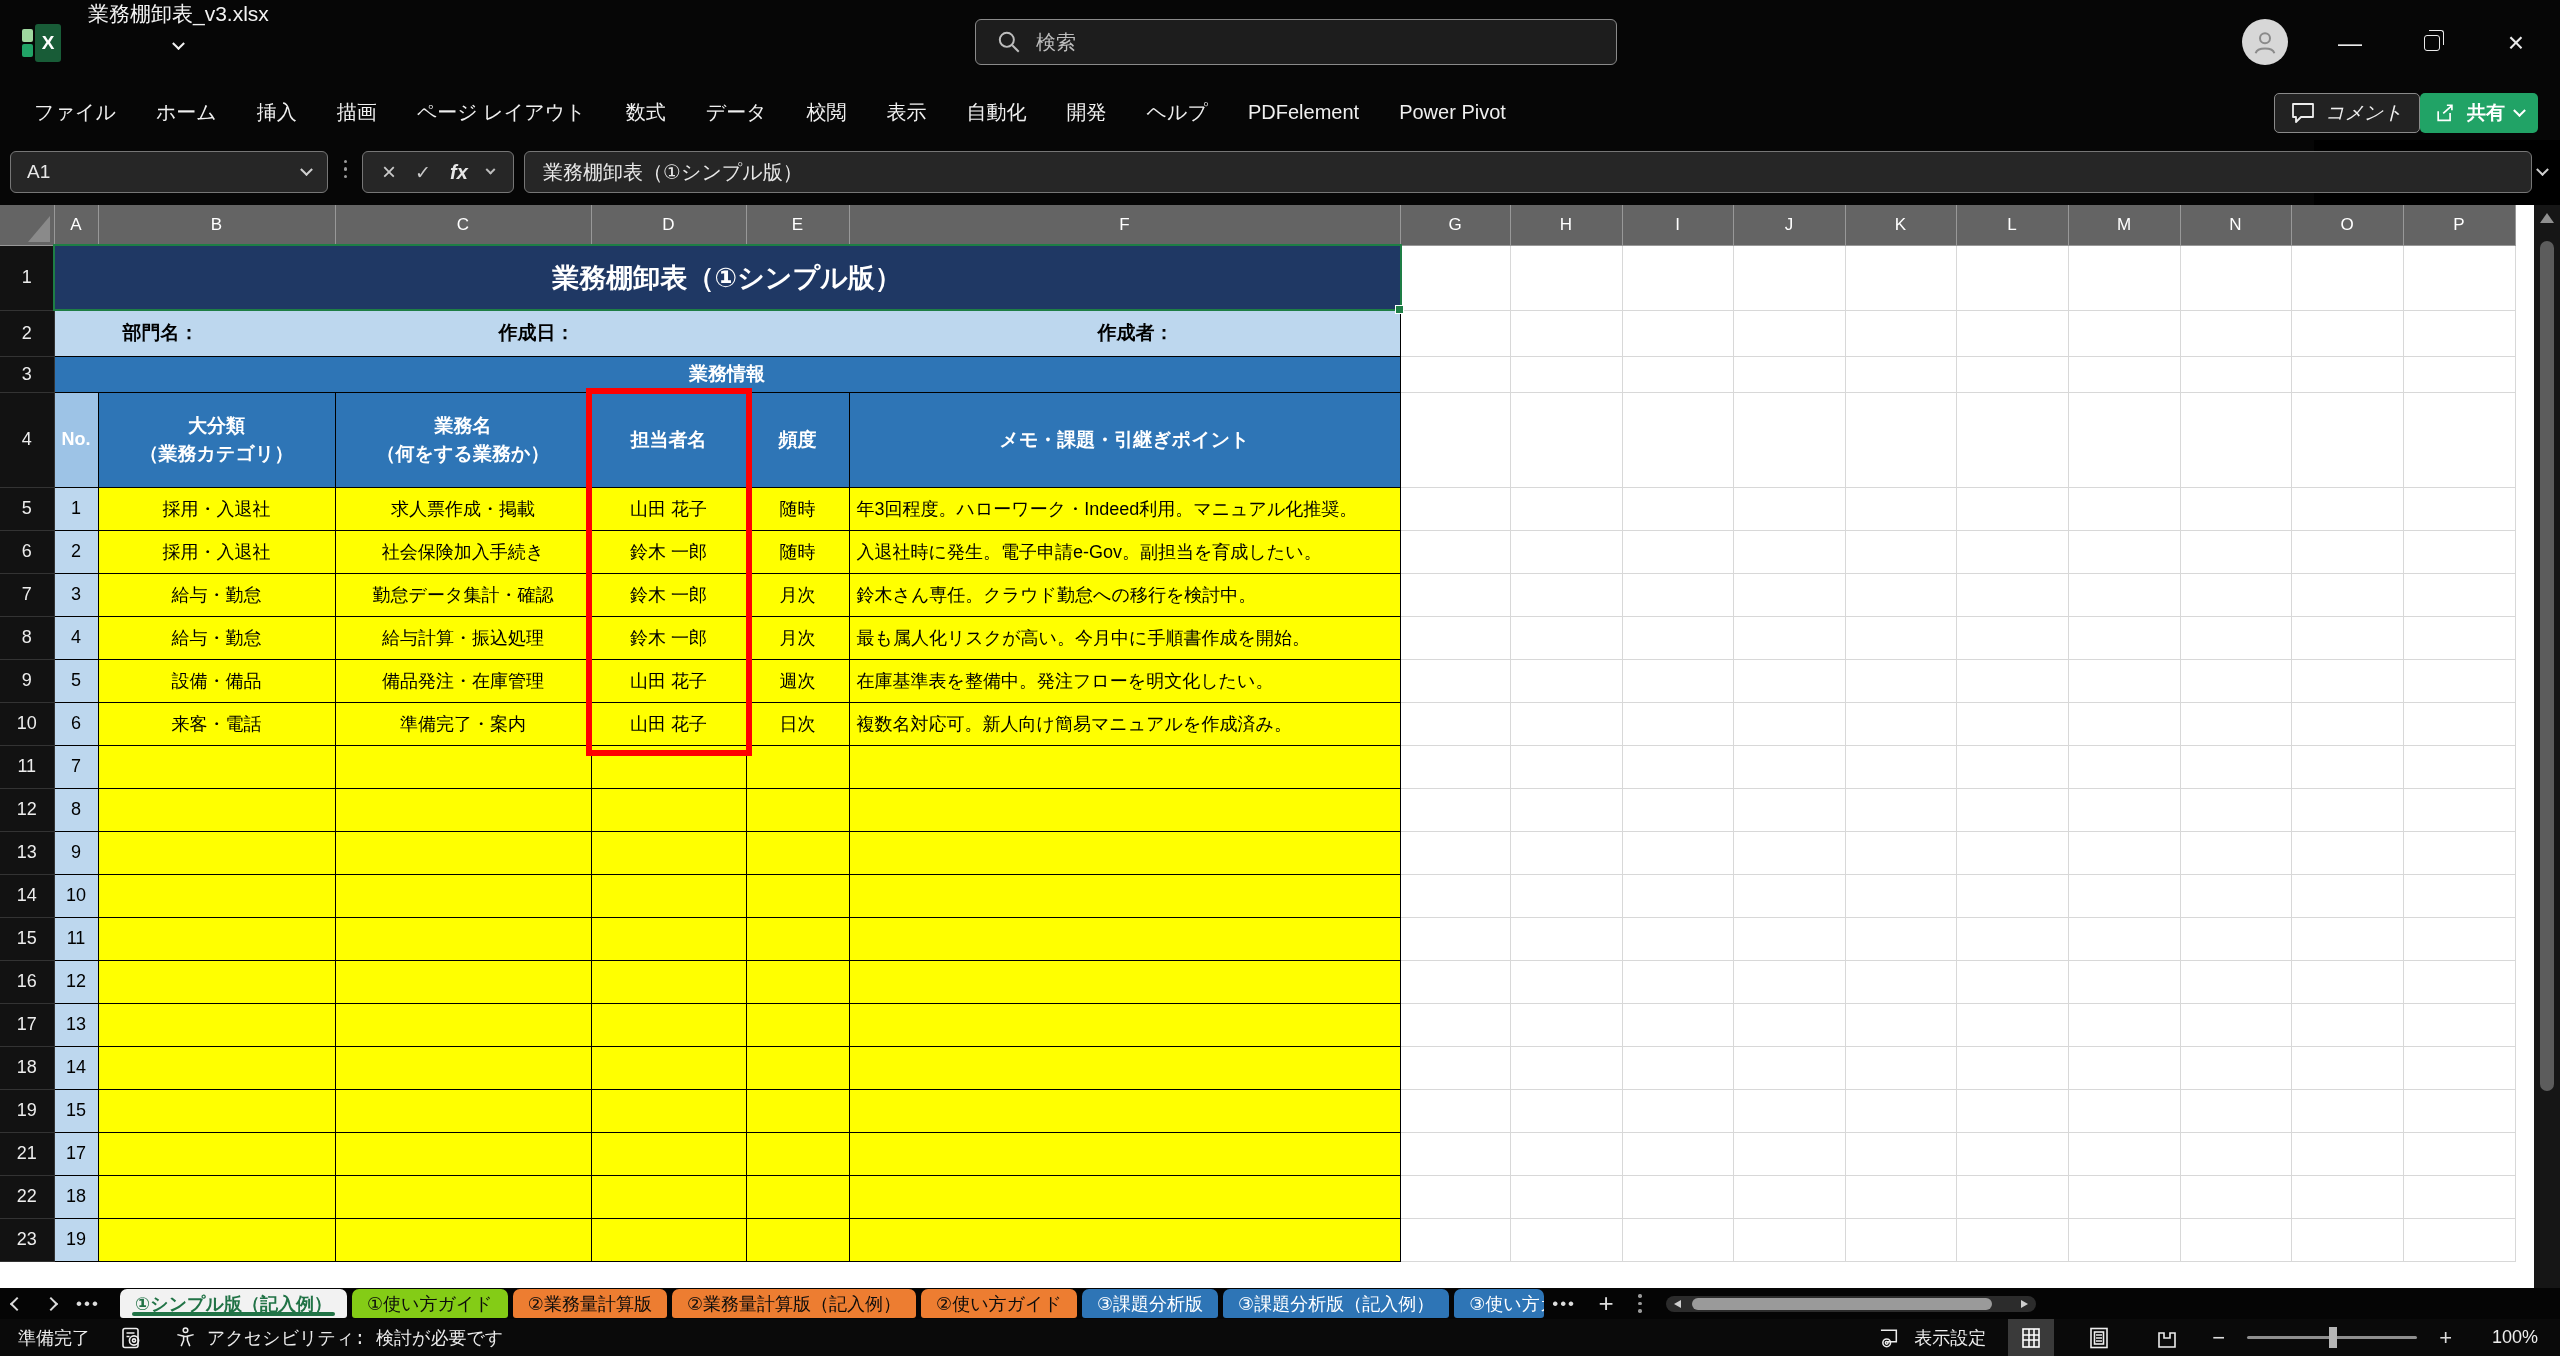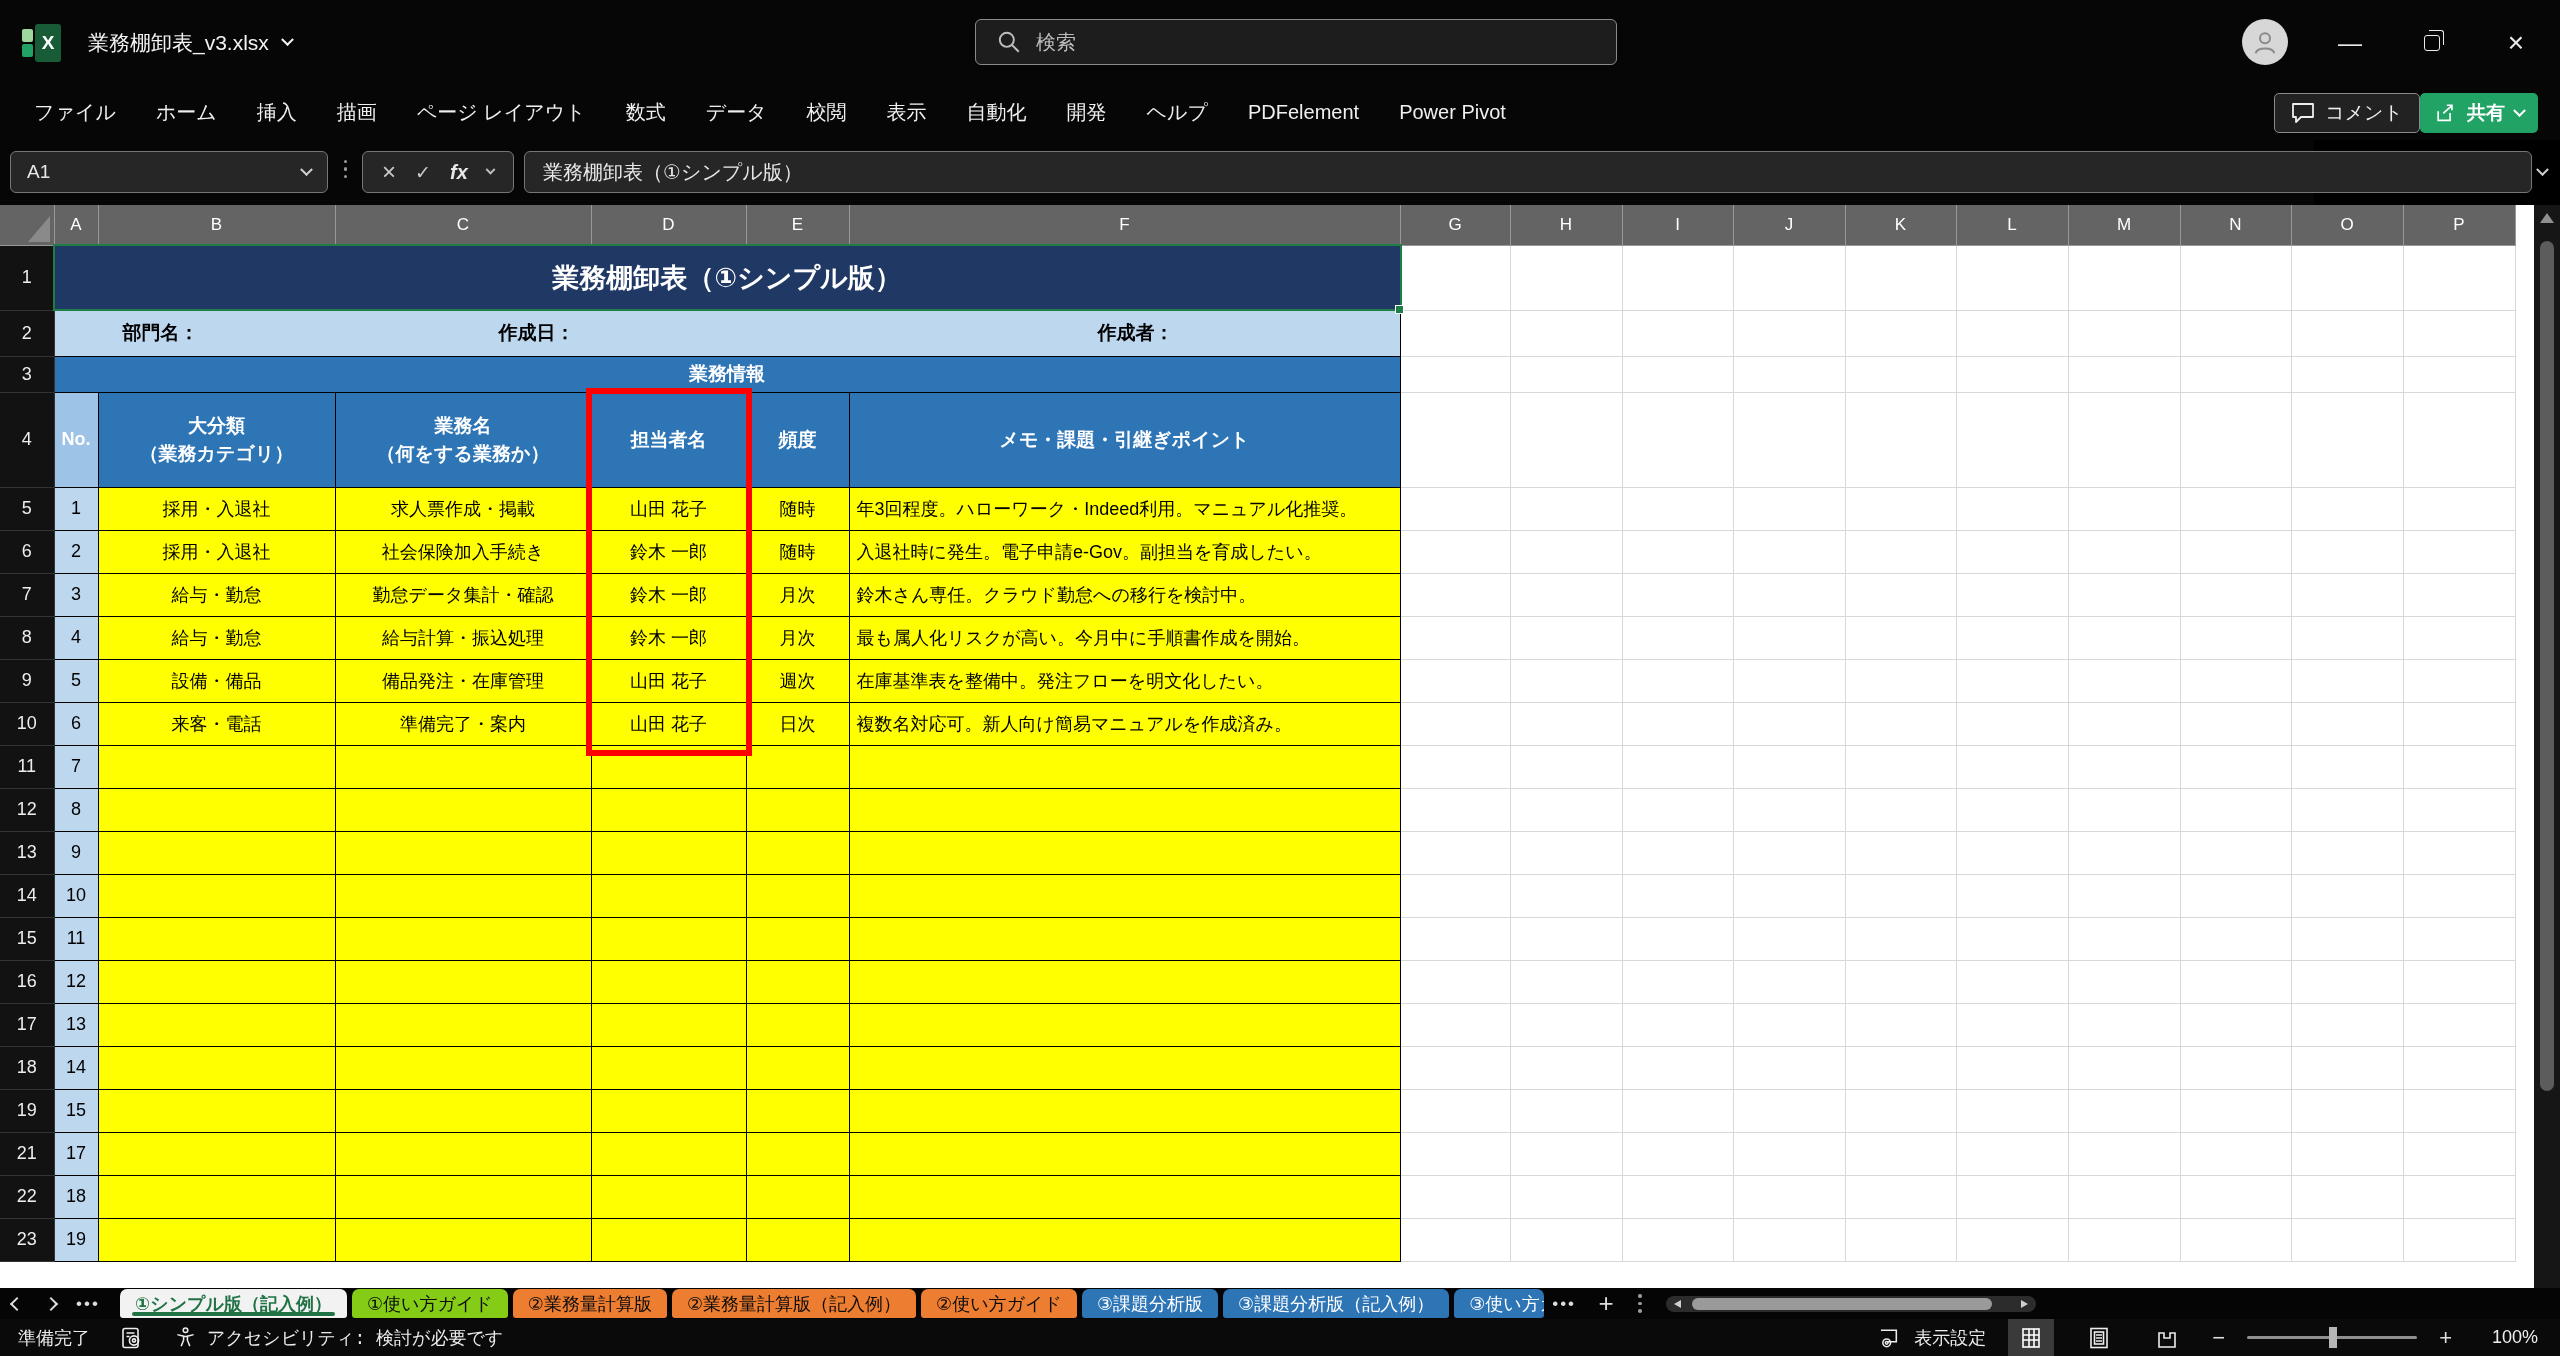--- a/index.html
+++ b/index.html
@@ -9,21 +9,21 @@
   
   #titlebar { position:absolute; top:0; left:0; width:2560px; height:85px; background:#060606; }
   .xl-logo { position:absolute; left:22px; top:24px; width:40px; height:38px; display:flex; cursor:pointer; }
   .xl-logo .lg-left { display:flex; flex-direction:column; justify-content:center; gap:2px; margin-right:2px; }
   .xl-logo .lg-left i { display:block; width:11px; height:13px; border-radius:2px; }
   .xl-logo .lg-left i.a { background:#9fd89f; }
   .xl-logo .lg-left i.b { background:#21a366; }
   .xl-logo .lg-main { width:26px; height:38px; background:#185c37; border-radius:3px; color:#fff;
     font-weight:700; font-size:19px; display:flex; align-items:center; justify-content:center; }
   .doc-title { position:absolute; left:88px; top:0; height:85px; display:flex; align-items:center;
-    color:#f2f2f2; font-size:21px; gap:14px; cursor:pointer; }
+    color:#f2f2f2; font-size:21px; gap:14px; cursor:pointer;flex-direction:column; }
   .chev { display:inline-block; width:9px; height:9px; border-right:2px solid currentColor;
     border-bottom:2px solid currentColor; transform:rotate(45deg) translate(-2px,-2px); }
   .chev-l { display:inline-block; width:10px; height:10px; border-right:2.4px solid currentColor;
     border-bottom:2.4px solid currentColor; transform:rotate(135deg); }
   .chev-r { display:inline-block; width:10px; height:10px; border-right:2.4px solid currentColor;
     border-bottom:2.4px solid currentColor; transform:rotate(-45deg); }
   #searchbox { position:absolute; left:975px; top:19px; width:642px; height:46px; background:#1d1d1d;
     border:1.6px solid #8a8a8a; border-radius:6px; display:flex; align-items:center; padding-left:20px;
     gap:14px; color:#bdbdbd; font-size:20px; cursor:text; }
   .avatar { position:absolute; left:2242px; top:19px; width:46px; height:46px; border-radius:50%;
@@ -37,21 +37,21 @@
   .restore-glyph::before { content:''; position:absolute; top:-6px; left:4px; width:14px; height:14px;
     border-top:1.8px solid #eaeaea; border-right:1.8px solid #eaeaea; border-radius:0 3px 0 0; }
 
   
   #ribbon { position:absolute; top:85px; left:0; width:2560px; height:55px; background:#060606;
     display:flex; align-items:center; }
   #ribbon-tabs { display:flex; align-items:center; padding-left:14px; }
   .rtab { color:#f0f0f0; font-size:20px; padding:10px 20px; cursor:pointer; white-space:nowrap; background:none; border:none; font-family:inherit; }
   #btn-comment { position:absolute; right:140px; top:8px; height:40px; padding:0 16px; background:#222;
     border:1.6px solid #8a8a8a; border-radius:5px; color:#f0f0f0; font-size:19px; display:flex;
-    align-items:center; gap:10px; cursor:pointer; }
+    align-items:center; gap:10px; cursor:pointer;font-style:italic; }
   #btn-share { position:absolute; right:22px; top:8px; height:40px; padding:0 14px; background:#21a366;
     border:none; border-radius:5px; color:#fff; font-size:19px; font-weight:700; display:flex;
     align-items:center; gap:10px; cursor:pointer; }
 
   
   #formulabar { position:absolute; top:140px; left:0; width:2314px; height:65px; background:#060606; }
   .fbox { background:#262626; border:1.6px solid #767676; border-radius:6px; height:42px;
     display:flex; align-items:center; color:#e8e8e8; position:absolute; top:11px; }
   #namebox { left:10px; width:318px; font-size:19px; padding-left:16px; cursor:pointer; }
   #namebox .chev { position:absolute; right:16px; color:#cfcfcf; }

